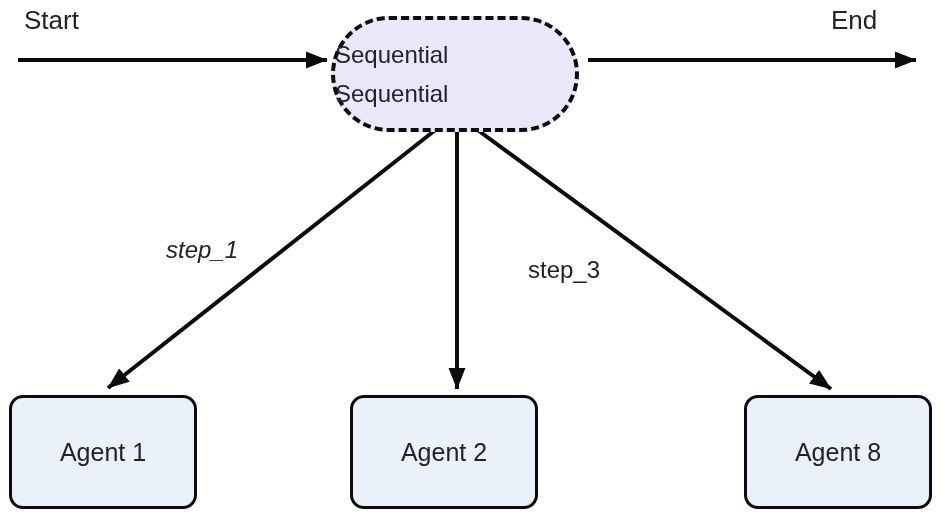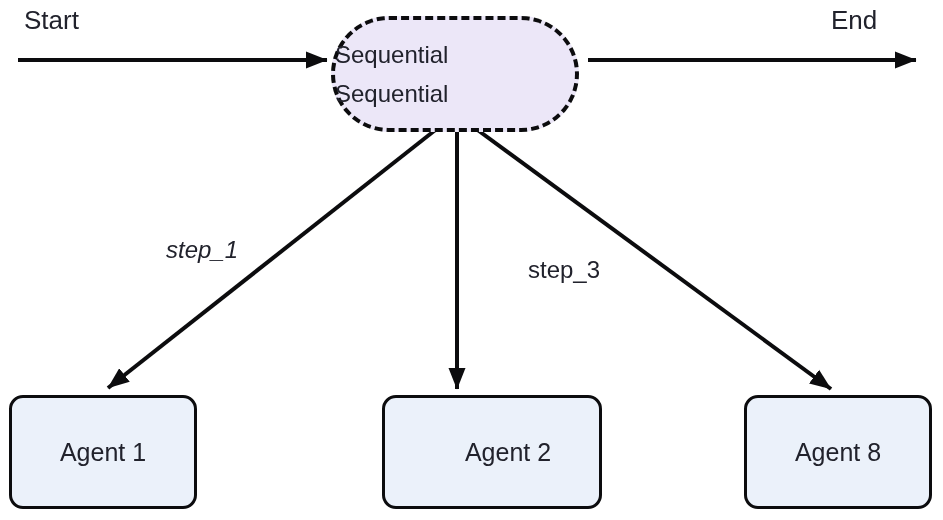--- a/index.html
+++ b/index.html
@@ -47,21 +47,21 @@
   .agent-node{
     position:absolute;z-index:2;
     top:395px;width:182px;height:108px;
     background:var(--agent_fill);
     border:3.5px solid var(--stroke);
     border-radius:14px;
     display:flex;align-items:center;justify-content:center;
     font-size:25px;
   }
   .agent-1{left:9px;align-items:center;}
-  .agent-2{left:382px;padding-left:32px;}
+  .agent-2{left:350px;}
   .agent-3{left:744px;}
   line{stroke:var(--stroke);stroke-width:4;}
 </style>
 </head>
 <body>
 
 <div class="canvas">
 
   <svg class="edges-svg" width="943" height="520" viewBox="0 0 943 520">
     <defs>

